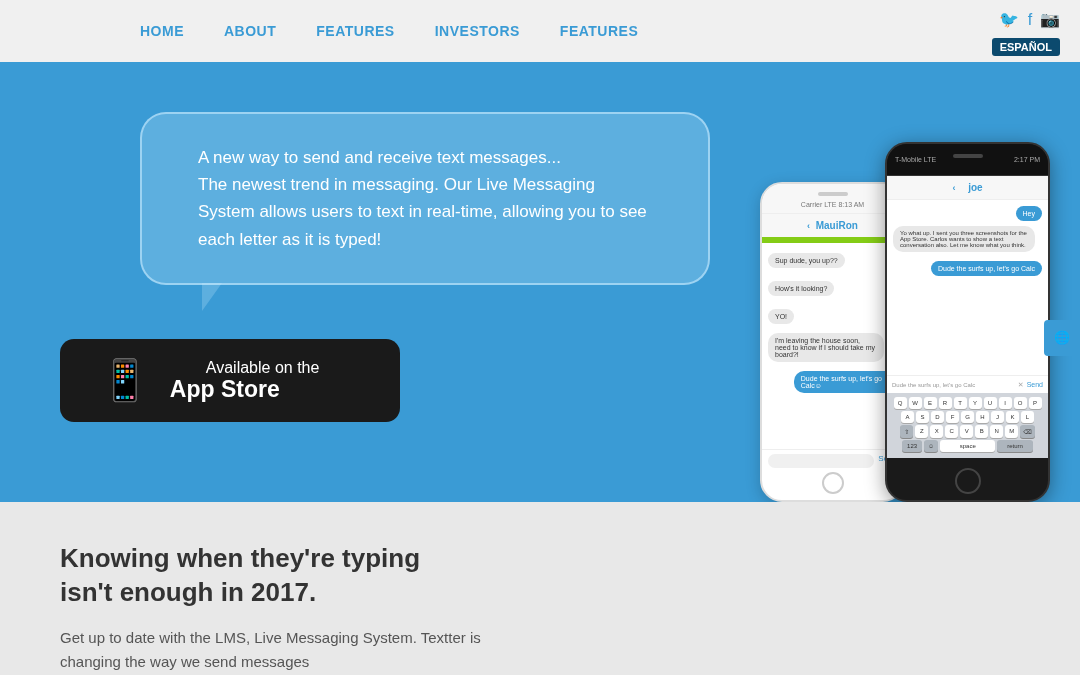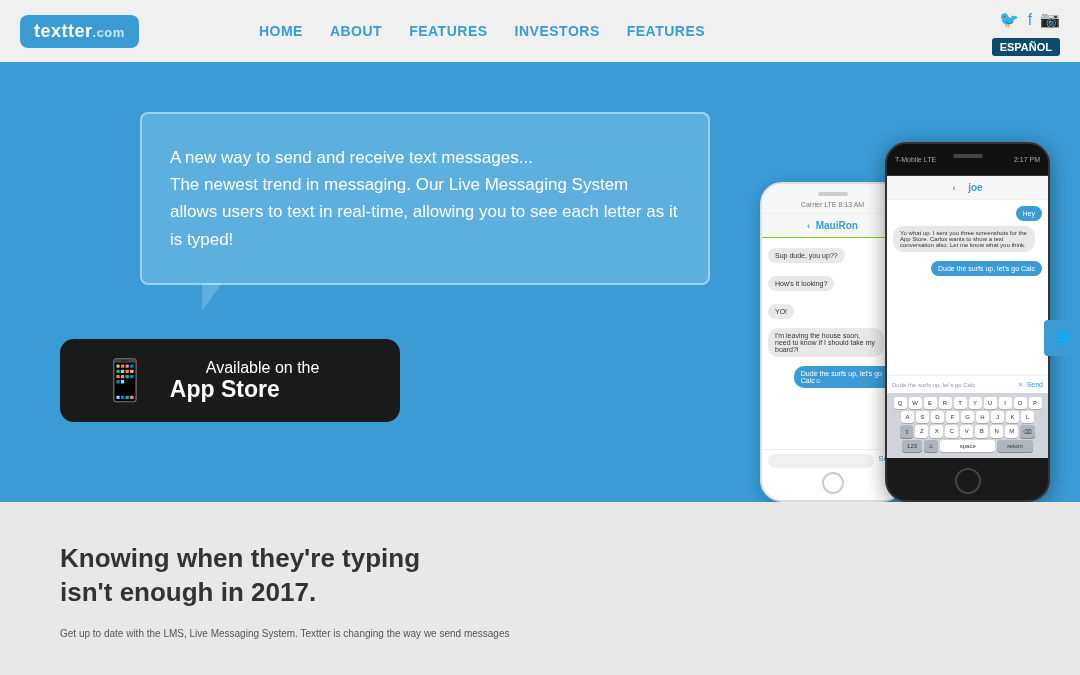--- a/index.html
+++ b/index.html
@@ -30,21 +30,21 @@
       font-size: 18px;
       font-weight: bold;
       letter-spacing: 0.5px;
     }
     .logo-text span {
       color: #c8e6f7;
       font-size: 13px;
     }
     .nav-links {
       display: flex;
-      gap: 27px;
+      gap: 40px;
       margin-left: 120px;
       align-items: center;
     }
     .nav-link {
       color: #3a9bd5;
       text-decoration: none;
       font-size: 14px;
       font-weight: 600;
       letter-spacing: 0.5px;
     }
@@ -81,22 +81,22 @@
       display: flex;
       align-items: flex-start;
       padding: 30px 60px;
       overflow: hidden;
     }
 
     
     .speech-bubble {
       background: rgba(200, 235, 255, 0.25);
       border: 2px solid rgba(200, 235, 255, 0.6);
-      border-radius: 8px;
-      padding: 30px 28px;
+      border-radius: 26px;
+      padding: 30px 56px;
       max-width: 570px;
       margin-left: 80px;
       margin-top: 20px;
       position: relative;
       color: white;
       font-size: 17px;
       line-height: 1.6;
     }
     .speech-bubble::after {
       content: '';
@@ -181,21 +181,21 @@
       height: 4px;
       background: #ccc;
       border-radius: 2px;
       position: absolute;
       top: 8px;
       left: 50%;
       transform: translateX(-50%);
     }
     .phone-white .chat-header {
       background: #f7f7f7;
-      border-bottom: 1px solid #84cc16;
+      border-bottom: 6px solid #84cc16;
       padding: 6px 10px;
       text-align: center;
       font-size: 10px;
       font-weight: bold;
       color: #3a9bd5;
     }
     .phone-white .chat-area {
       padding: 6px;
       background: white;
       flex: 1;
@@ -369,21 +369,21 @@
       max-width: 460px;
     }
     .bottom-heading {
       font-size: 26px;
       font-weight: bold;
       color: #333;
       margin-bottom: 16px;
       line-height: 1.3;
     }
     .bottom-description {
-      font-size: 10px;
+      font-size: 15px;
       color: #555;
       line-height: 1.6;
     }
 
     
     .translate-widget {
       position: fixed;
       right: 0;
       top: 50%;
       transform: translateY(-50%);
@@ -397,27 +397,20 @@
       color: white;
       font-size: 13px;
       cursor: pointer;
       z-index: 100;
     }
   </style>
 </head>
 <body>
 
 <nav class="navbar">
-  <div class="logo-wrapper">
-    <div class="logo-box">
-      <span class="logo-text">
-        textter<span>.com</span>
-      </span>
-    </div>
-  </div>
 
   <div class="nav-links">
     <a class="nav-link" href="#">HOME</a>
     <a class="nav-link" href="#">ABOUT</a>
     <a class="nav-link" href="#">FEATURES</a>
     <a class="nav-link" href="#">INVESTORS</a>
     <a class="nav-link" href="#">FEATURES</a>
   </div>
 
   <div class="social-icons">

